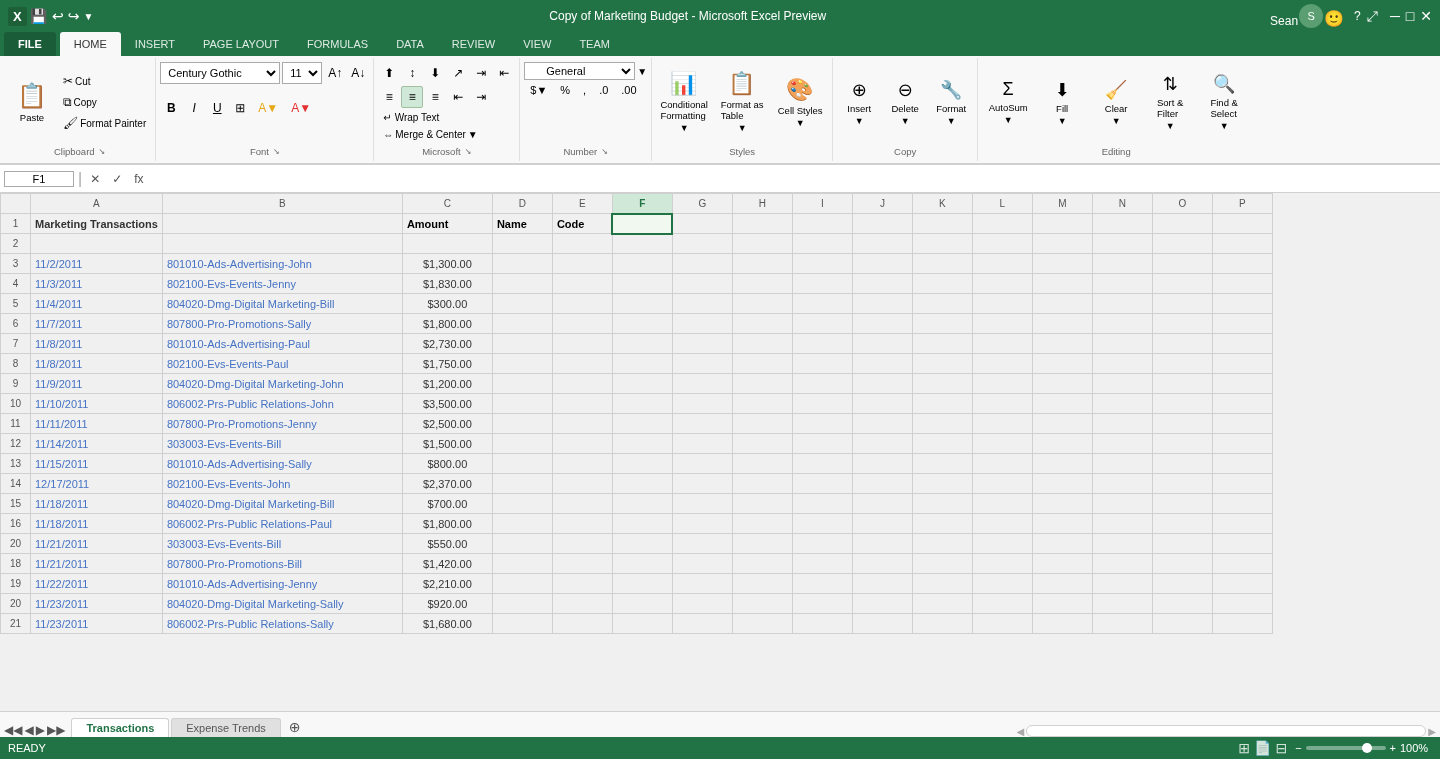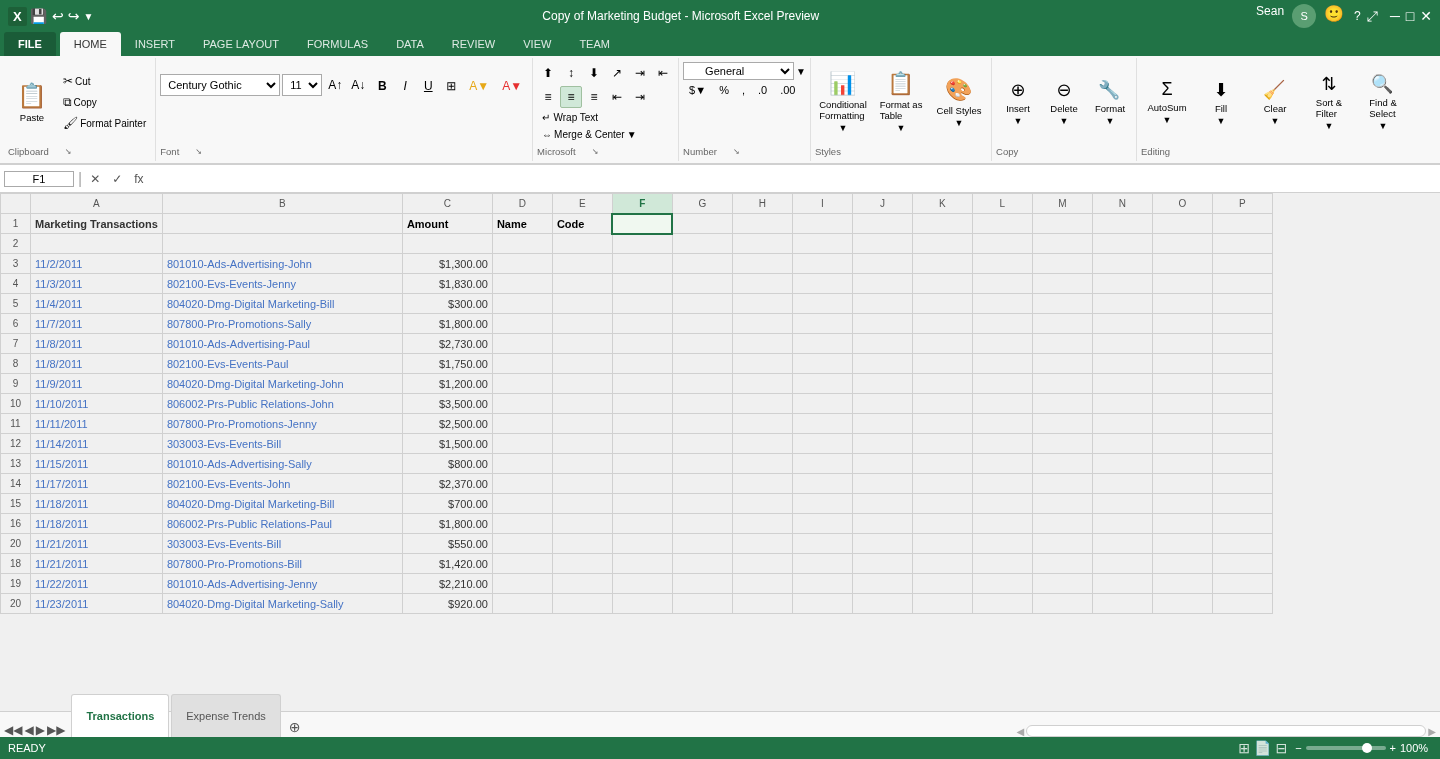--- a/index.html
+++ b/index.html
@@ -51,43 +51,43 @@
       position: relative;
     }
     .ribbon-group-content { display: flex; align-items: center; flex: 1; gap: 2px; padding: 2px 0; }
     .ribbon-group-label {
       text-align: center;
       font-size: 9.5px;
       color: #666;
       padding: 2px 0;
       display: flex;
       align-items: center;
-      justify-content: flex-start;
-      gap: 16px;
+      justify-content: center;
+      gap: 4px;
     }
     .ribbon-group-label .expand-icon { font-size: 8px; cursor: pointer; }
 
     
     .paste-btn { 
       display: flex; flex-direction: column; align-items: center; justify-content: center;
       padding: 3px 8px; cursor: pointer; border-radius: 3px; border: 1px solid transparent;
       height: 58px; font-size: 9.5px; gap: 2px;
     }
     .paste-btn .btn-icon { font-size: 24px; }
 
     .small-btn-group { display: flex; flex-direction: column; gap: 1px; }
     .small-btn { 
       display: flex; align-items: center; gap: 2px; cursor: pointer; border-radius: 2px;
       padding: 2px 4px; font-size: 10px; border: 1px solid transparent;
     }
     .small-btn .icon { font-size: 12px; }
 
     
     .font-selector {
-      display: flex; flex-direction: row; gap: 2px; margin-top: 12px;
+      display: flex; flex-direction: column; gap: 14px;
     }
     .font-selector .row1 { display: flex; gap: 2px; }
     .font-selector .row2 { display: flex; gap: 2px; }
     select.font-name {
       width: 120px; font-size: 11px; border: 1px solid #aaa; padding: 1px 3px;
       background: white; cursor: pointer;
     }
     select.font-size {
       width: 40px; font-size: 11px; border: 1px solid #aaa; padding: 1px 3px;
       background: white; cursor: pointer;
@@ -219,34 +219,34 @@
       z-index: 4;
     }
     
     table.sheet td.active {
       border: 2px solid #217346;
       background: #f0f8f0;
     }
     
     table.sheet td.date-cell { color: #4472c4; text-align: left; }
     table.sheet td.desc-cell { color: #4472c4; text-align: left; }
-    table.sheet td.amount-cell { text-align: right; color: #333; }
+    table.sheet td.amount-cell { text-align: center; color: #333; }
     table.sheet td.header-cell { font-weight: bold; color: #333; }
 
     
     #sheet-tabs {
       background: #f8f8f8;
       display: flex;
       align-items: flex-end;
       border-top: 1px solid #d0d0d0;
       padding: 0 4px;
       height: 26px;
     }
     .sheet-tab {
-      padding: 15px 14px;
+      padding: 3px 14px;
       font-size: 11px;
       cursor: pointer;
       border: 1px solid #d0d0d0;
       border-bottom: none;
       background: #e0e0e0;
       color: #555;
       border-radius: 3px 3px 0 0;
       margin-right: 2px;
     }
     .sheet-tab.active {
@@ -276,21 +276,21 @@
       width: 80px; height: 4px; background: rgba(255,255,255,0.4);
       border-radius: 2px; cursor: pointer; position: relative;
     }
     .zoom-slider-thumb {
       width: 10px; height: 10px; background: white; border-radius: 50%;
       position: absolute; top: -3px; left: 70%; cursor: pointer;
     }
     .view-btns { display: flex; gap: 4px; }
     .view-btn { cursor: pointer; font-size: 14px; opacity: 0.8; }
 
-    .user-area { display: flex; align-items: flex-start; gap: 8px; }
+    .user-area { display: flex; align-items: flex-end; gap: 1px; }
     .user-avatar { width: 24px; height: 24px; background: #5a9e72; border-radius: 50%; display: flex; align-items: center; justify-content: center; font-size: 11px; color: white; }
     #grid-wrapper { overflow: auto; flex: 1; }
 
     .col-A { width: 80px; }
     .col-B { width: 240px; }
     .col-C { width: 90px; }
     .col-D { width: 60px; }
     .col-E { width: 60px; }
     .col-F { width: 60px; }
     .col-G, .col-H, .col-I, .col-J, .col-K, .col-L, .col-M, .col-N, .col-O, .col-P { width: 60px; }
@@ -842,21 +842,21 @@
                 <td></td>
                 <td></td>
                 <td></td>
                 <td></td>
                 <td></td>
                 <td></td>
                 <td></td>
               </tr>
               <tr>
                 <td class="row-header">14</td>
-                <td class="date-cell">11/17/2011</td>
+                <td class="date-cell">12/17/2011</td>
                 <td class="desc-cell">802100-Evs-Events-John</td>
                 <td class="amount-cell">$2,370.00</td>
                 <td></td>
                 <td></td>
                 <td></td>
                 <td></td>
                 <td></td>
                 <td></td>
                 <td></td>
                 <td></td>
@@ -959,20 +959,39 @@
                 <td></td>
                 <td></td>
                 <td></td>
                 <td></td>
               </tr>
               <tr>
                 <td class="row-header">20</td>
                 <td class="date-cell">11/23/2011</td>
                 <td class="desc-cell">804020-Dmg-Digital Marketing-Sally</td>
                 <td class="amount-cell">$920.00</td>
+                <td></td>
+                <td></td>
+                <td></td>
+                <td></td>
+                <td></td>
+                <td></td>
+                <td></td>
+                <td></td>
+                <td></td>
+                <td></td>
+                <td></td>
+                <td></td>
+                <td></td>
+              </tr>
+              <tr>
+                <td class="row-header">21</td>
+                <td class="date-cell">11/23/2011</td>
+                <td class="desc-cell">806002-Prs-Public Relations-Sally</td>
+                <td class="amount-cell">$1,680.00</td>
                 <td></td>
                 <td></td>
                 <td></td>
                 <td></td>
                 <td></td>
                 <td></td>
                 <td></td>
                 <td></td>
                 <td></td>
                 <td></td>

